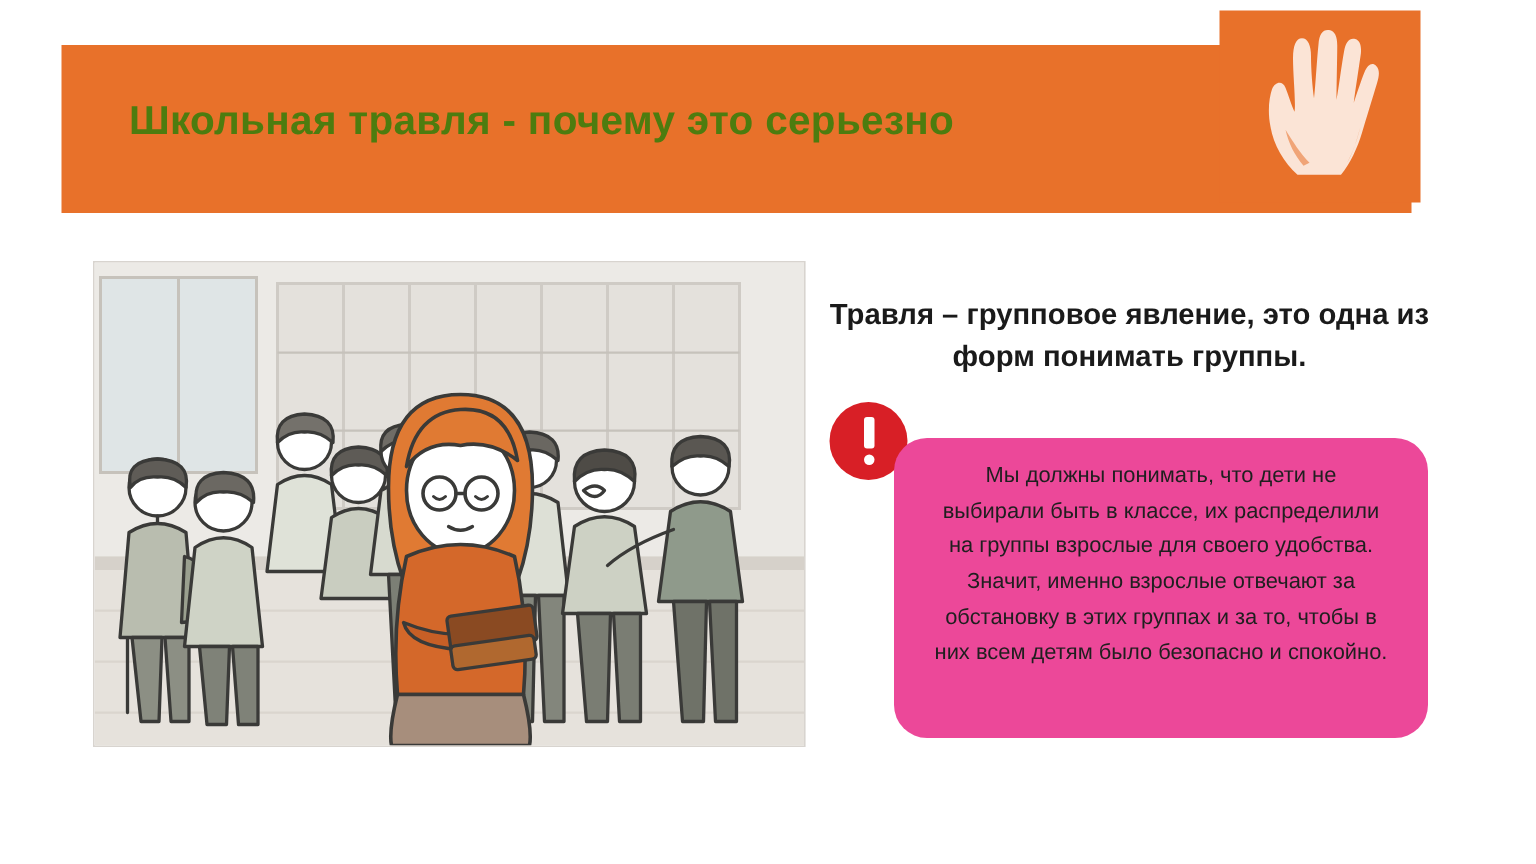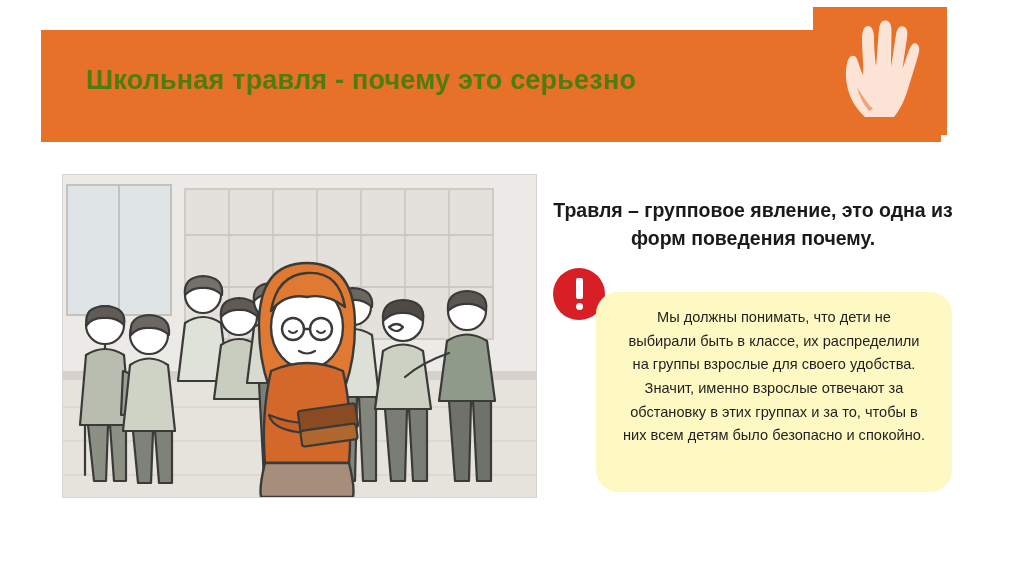--- a/index.html
+++ b/index.html
@@ -112,21 +112,21 @@
     background: #ffffff;
     border-radius: 50%;
   }
 
   .callout {
     position: absolute;
     left: 596px;
     top: 292px;
     width: 356px;
     min-height: 200px;
-    background: #fef9c3;
+    background: #ec4899;
     border-radius: 22px;
     padding: 14px 26px 32px 26px;
     box-sizing: border-box;
     text-align: center;
     font-size: 14.6px;
     line-height: 1.62;
     color: #1f1f1f;
   }
 
   
@@ -278,21 +278,21 @@
         <path d="M206 240 q38 16 76 0 q-4 16 -38 18 q-34 -2 -38 -18 z" fill="#c75f26" stroke="#3a3a38" stroke-width="2.2"></path>
 
         <rect x="236" y="232" width="58" height="24" rx="3" transform="rotate(-8 265 244)" fill="#8a4a22" stroke="#3a3a38" stroke-width="2.2"></rect>
         <rect x="238" y="252" width="56" height="16" rx="3" transform="rotate(-8 266 260)" fill="#b0682f" stroke="#3a3a38" stroke-width="2.2"></rect>
 
         <path d="M202 288 l84 0 q6 24 4 34 l-92 0 q-2 -10 4 -34 z" fill="#a78e7c" stroke="#3a3a38" stroke-width="2.4"></path>
       </g>
     </svg>
   </div>
 
-  <div class="right-heading">Травля – групповое явление, это одна из форм поведения почему.</div>
+  <div class="right-heading">Травля – групповое явление, это одна из форм понимать группы.</div>
 
   <div class="excl-badge">
     <span class="bar"></span>
     <span class="dot"></span>
   </div>
 
   <div class="callout">Мы должны понимать, что дети не выбирали быть в классе, их распределили на группы взрослые для своего удобства. Значит, именно взрослые отвечают за обстановку в этих группах и за то, чтобы в них всем детям было безопасно и спокойно.</div>
 
   <div class="footer">
     

